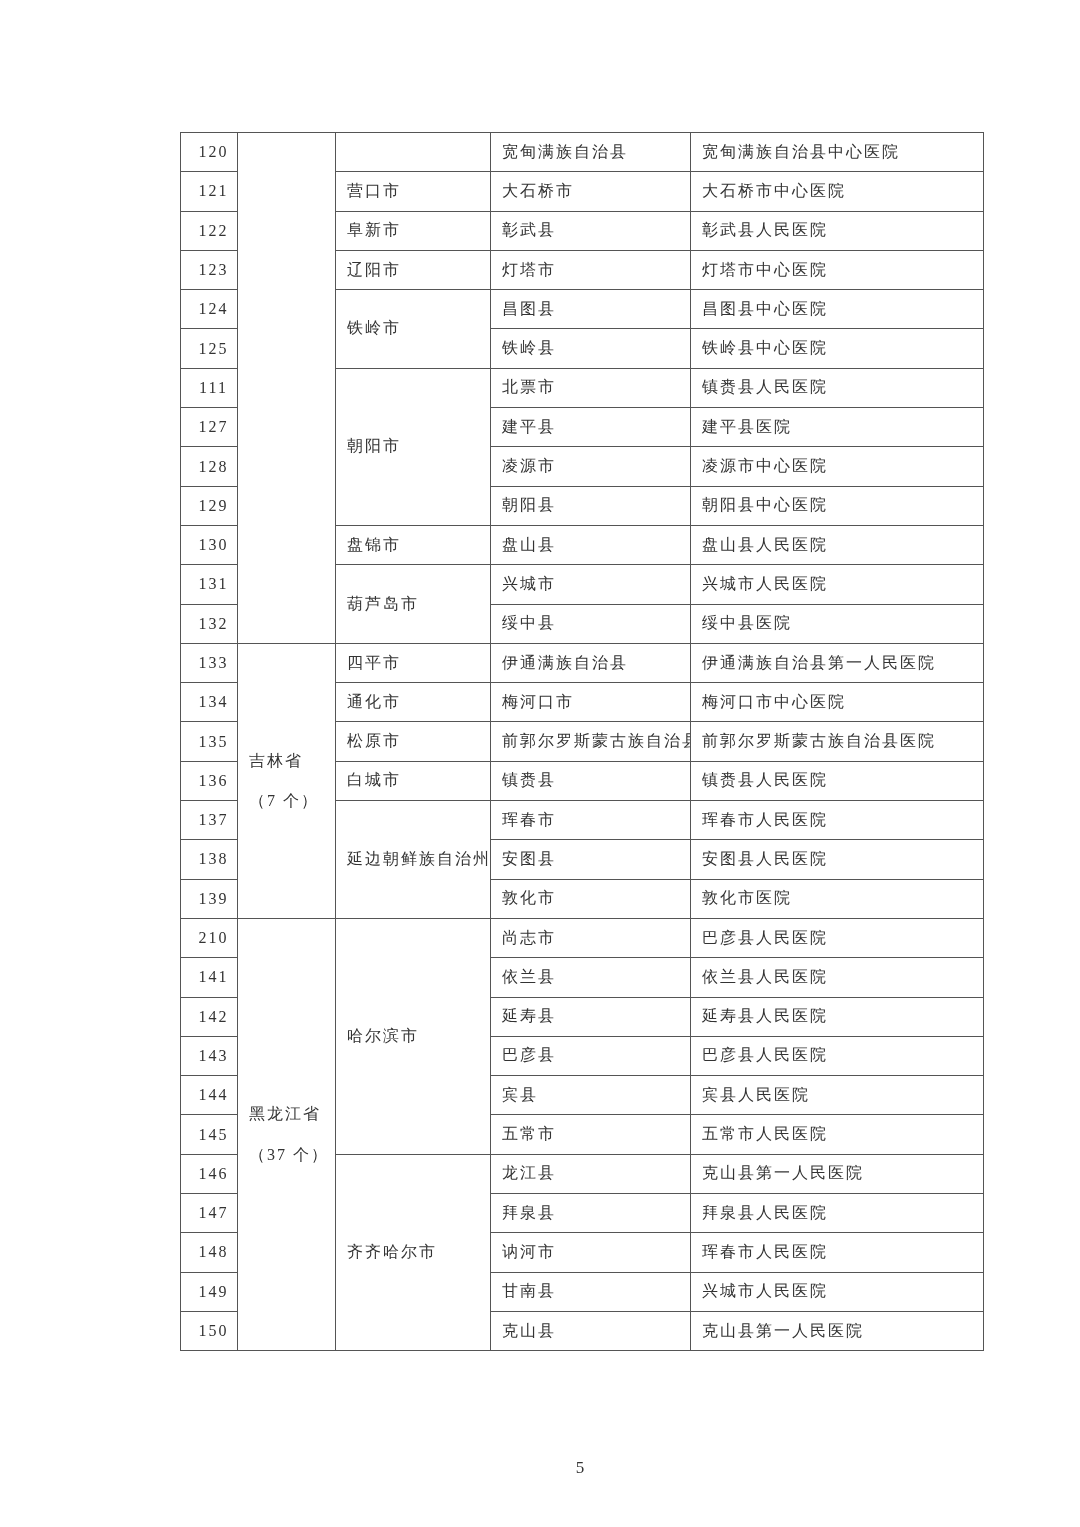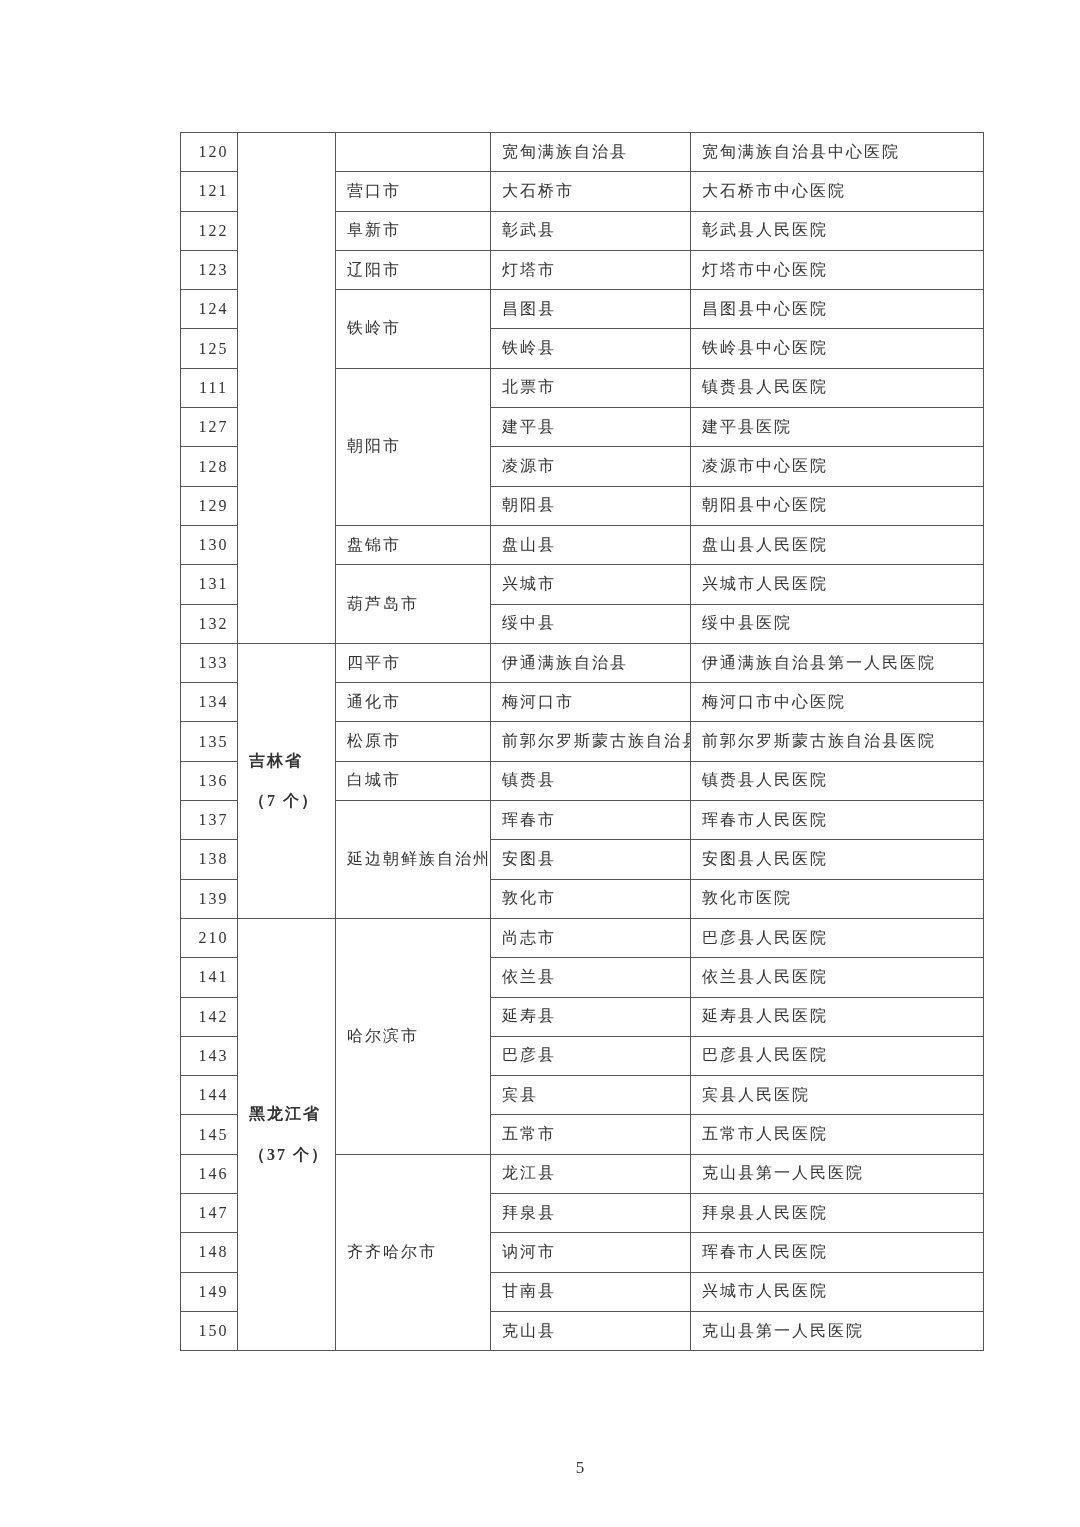--- a/index.html
+++ b/index.html
@@ -43,21 +43,20 @@
   }
   td.seq {
     text-align: center;
     padding: 0;
     letter-spacing: 0.5px;
     font-size: 17px;
   }
   td.province {
     vertical-align: top;
     padding-left: 13px;
-    font-weight: bold;
   }
   td.province .prov-line {
     line-height: 40.3px;
     white-space: nowrap;
   }
   td.tight { letter-spacing: 0.2px; }
   .page-number {
     position: absolute;
     left: 0;
     top: 1458px;

